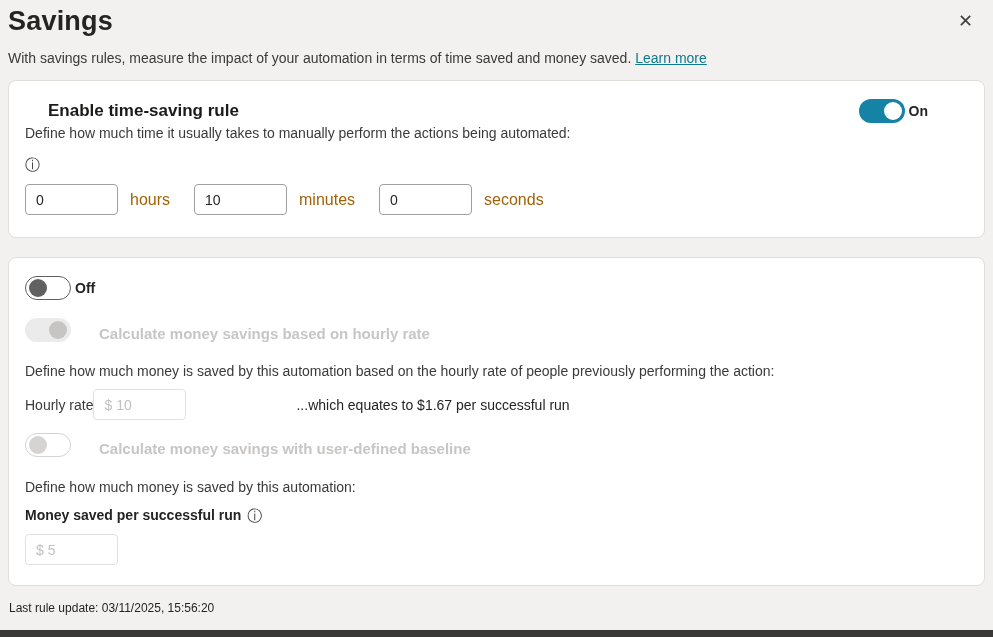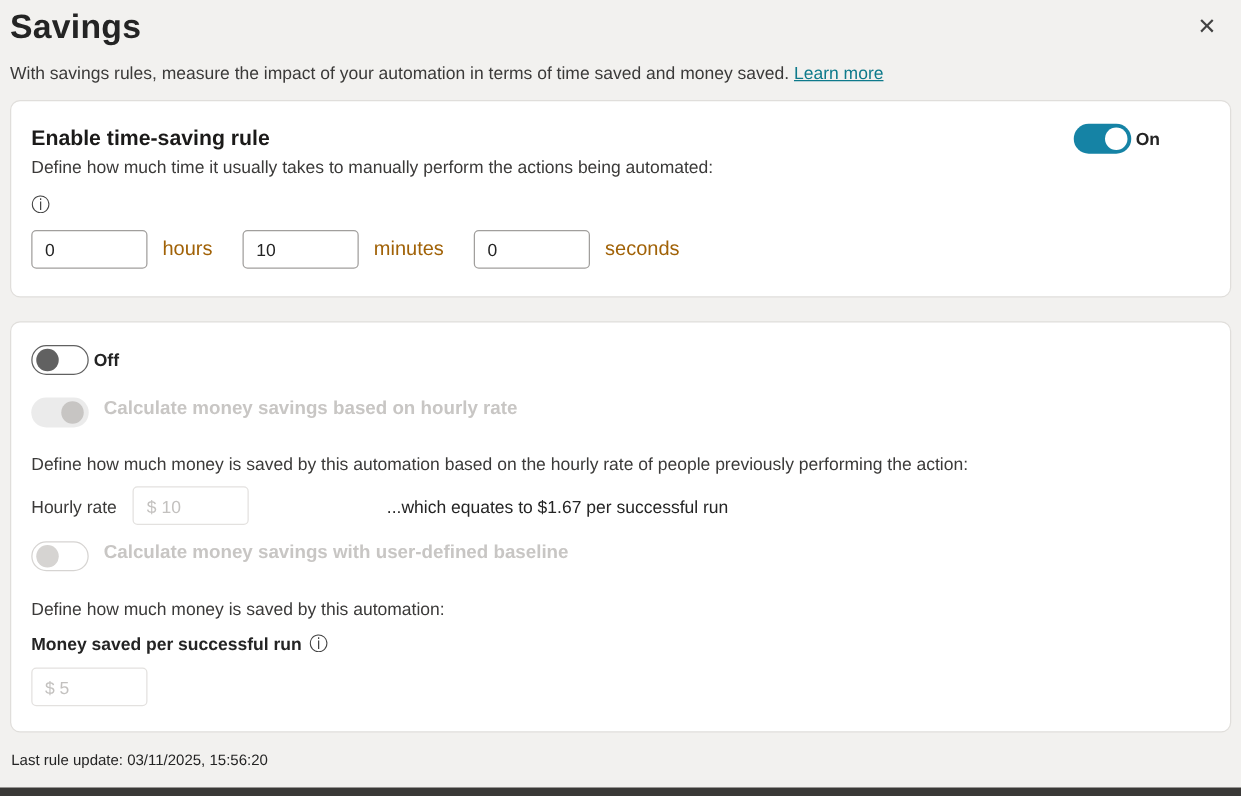--- a/index.html
+++ b/index.html
@@ -27,37 +27,37 @@
 
   
   .card {
     background:#ffffff;
     border:1px solid #e0dedb;
     border-radius:8px;
     padding:18px 16px 22px 16px;
     margin-top:14px;
   }
   .card-title-row { display:flex; justify-content:space-between; align-items:center; }
-  .card-title { font-size:17px; font-weight:700; color:#1b1a19; }
+  .card-title { font-size:17px; font-weight:700; color:#1b1a19;margin-left:23px; }
   .toggle-group { display:flex; align-items:center; gap:4px; padding-right:40px; }
   .toggle-state { font-weight:700; font-size:14px; color:#242424; }
 
   
   .toggle { width:46px; height:24px; border-radius:12px; position:relative; cursor:pointer; flex:0 0 auto; }
   .toggle .knob { width:18px; height:18px; border-radius:50%; position:absolute; top:3px; }
   .toggle.on { background:#1583a5; }
   .toggle.on .knob { background:#ffffff; right:3px; }
   .toggle.off { background:#ffffff; border:1px solid #616161; }
   .toggle.off .knob { background:#616161; left:3px; top:2px; }
   .toggle.disabled-on { background:#ebebeb; cursor:default; }
   .toggle.disabled-on .knob { background:#c7c5c3; right:4px; }
   .toggle.disabled-off { background:#ffffff; border:1px solid #d6d4d2; cursor:default; }
   .toggle.disabled-off .knob { background:#d6d4d2; left:3px; top:2px; }
 
-  .disabled-toggle-row { display:flex; align-items:flex-start; gap:12px; margin:18px 0 0 0; }
+  .disabled-toggle-row { display:flex; align-items:flex-end; gap:28px; margin:18px 0 0 0; }
   .disabled-label { font-weight:700; font-size:15px; color:#c8c6c4; }
 
   .body-text { margin-top:2px; font-size:14px; color:#3b3a39; }
   .field-label { margin-top:16px; font-size:14px; font-weight:700; color:#242424; display:flex; align-items:center; gap:6px; }
   .info-icon { font-size:15px; font-weight:400; color:#424242; line-height:1; }
 
   
   .inputs-row { margin-top:12px; display:flex; align-items:center; }
   input[type=text] {
     height:31px; width:93px;
@@ -66,21 +66,21 @@
     font-family:"Liberation Sans","DejaVu Sans",sans-serif;
     background:#ffffff; outline:none;
   }
   .unit { font-size:16px; color:#a16207; margin:0 24px 0 12px; }
   .unit:last-child { margin-right:0; }
   input.dim {
     border-color:#e3e1df; color:#bebcba;
   }
   input.dim::placeholder { color:#c3c1bf; opacity:1; }
   .hourly-row { margin-top:10px; display:flex; align-items:center; }
-  .hourly-label { font-size:14px; color:#3b3a39; margin-right:13px; }
+  .hourly-label { font-size:14px; color:#3b3a39; }
   .hourly-input { width:113px; }
   .equates { font-size:14px; color:#242424; margin-left:110px; }
   .money-input { width:118px; height:34px; margin-top:11px; }
 
   
   .footer-text { margin-top:15px; font-size:12px; color:#242424; padding-left:1px; }
   .bottom-strip { position:absolute; left:0; bottom:0; width:100%; height:7px; background:#3a3937; }
 </style>
 </head>
 <body>

